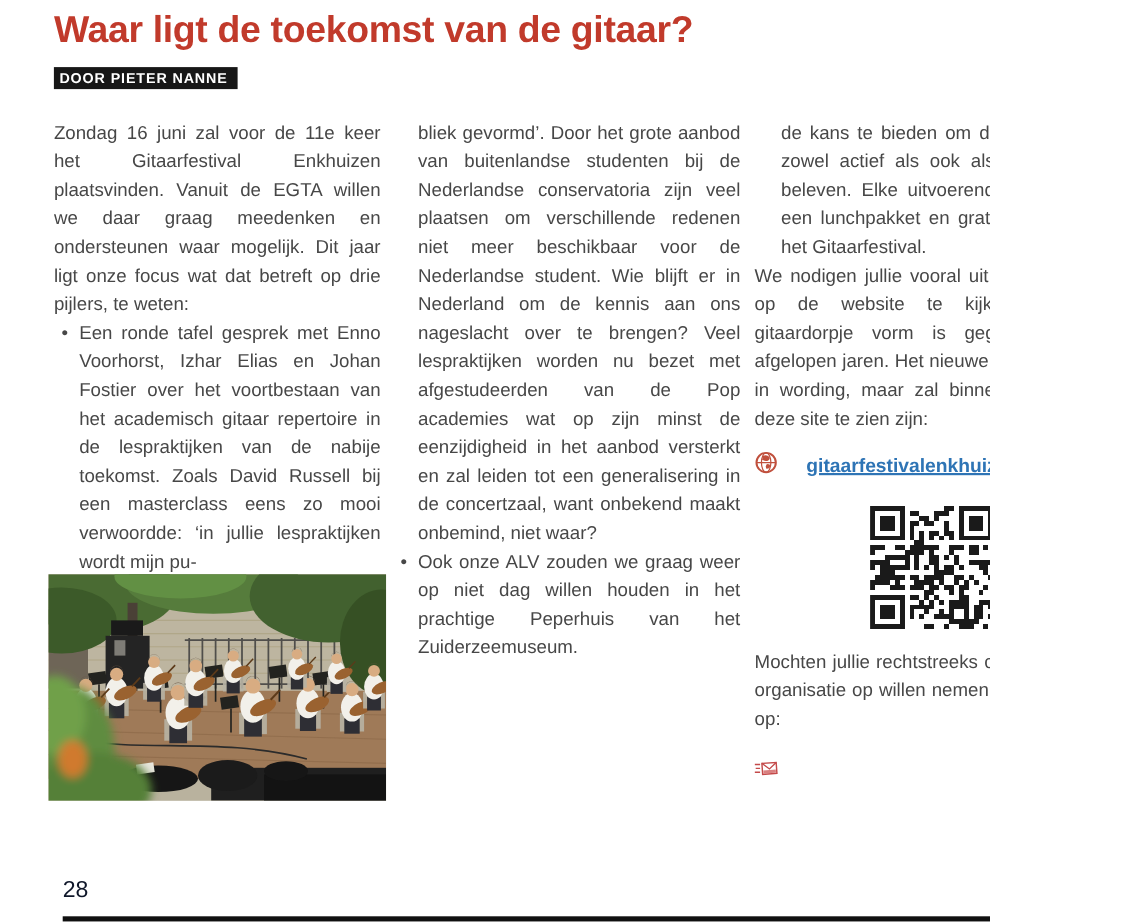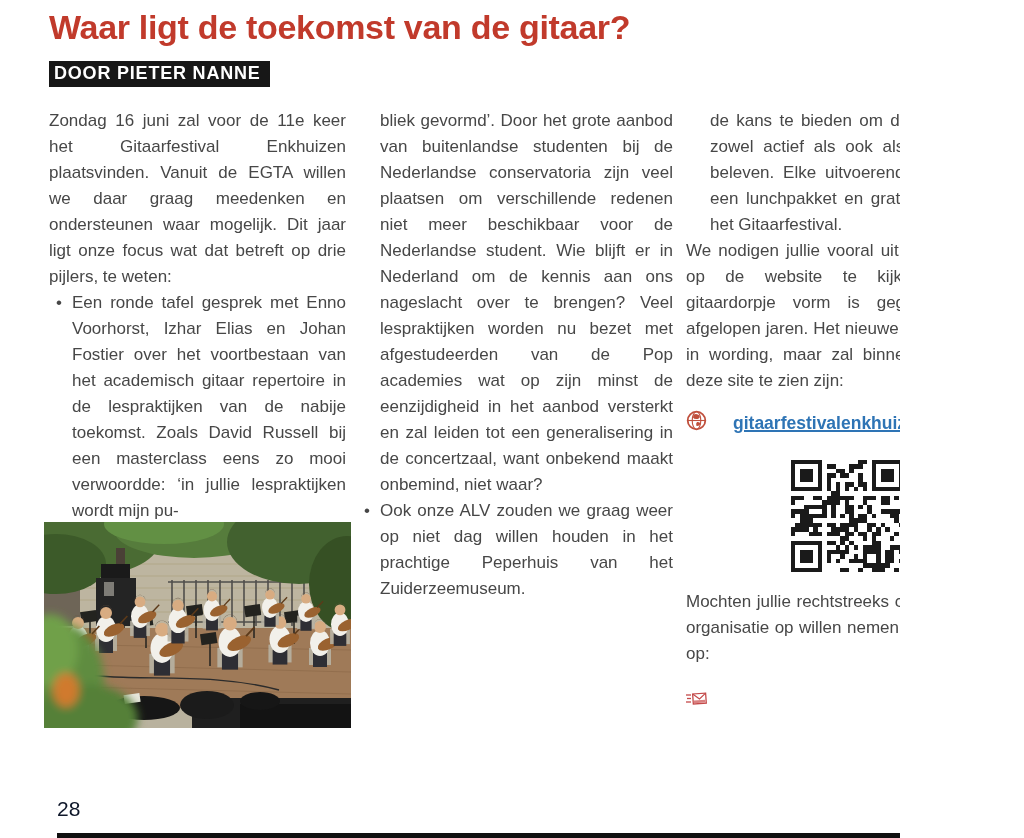--- a/index.html
+++ b/index.html
@@ -8,21 +8,21 @@
     font-family:"Liberation Sans", sans-serif; overflow:hidden;
     -webkit-font-smoothing:antialiased;
   }
   .title {
     position:absolute; left:49px; top:8px; width:940px;
     font-size:34px; font-weight:700; color:#c13a2b; letter-spacing:-0.3px;
   }
   .byline {
     position:absolute; left:49px; top:61px;
     background:#171717; color:#ffffff; font-weight:700;
-    font-size:18px; letter-spacing:0.8px; padding:2px 9px 3px 5px;
+    font-size:13px; letter-spacing:0.8px; padding:2px 9px 3px 5px;
   }
   .col {
     position:absolute; top:108px; font-size:17px; line-height:26px;
     color:#474747; text-align:justify;
   }
   #col1 { left:49px;  width:297px; }
   #col2 { left:357px; width:316px; }
   #col3 { left:686px; width:322px; }
   .para { margin:0; }
   .bullet { position:relative; padding-left:23px; margin:0; }

